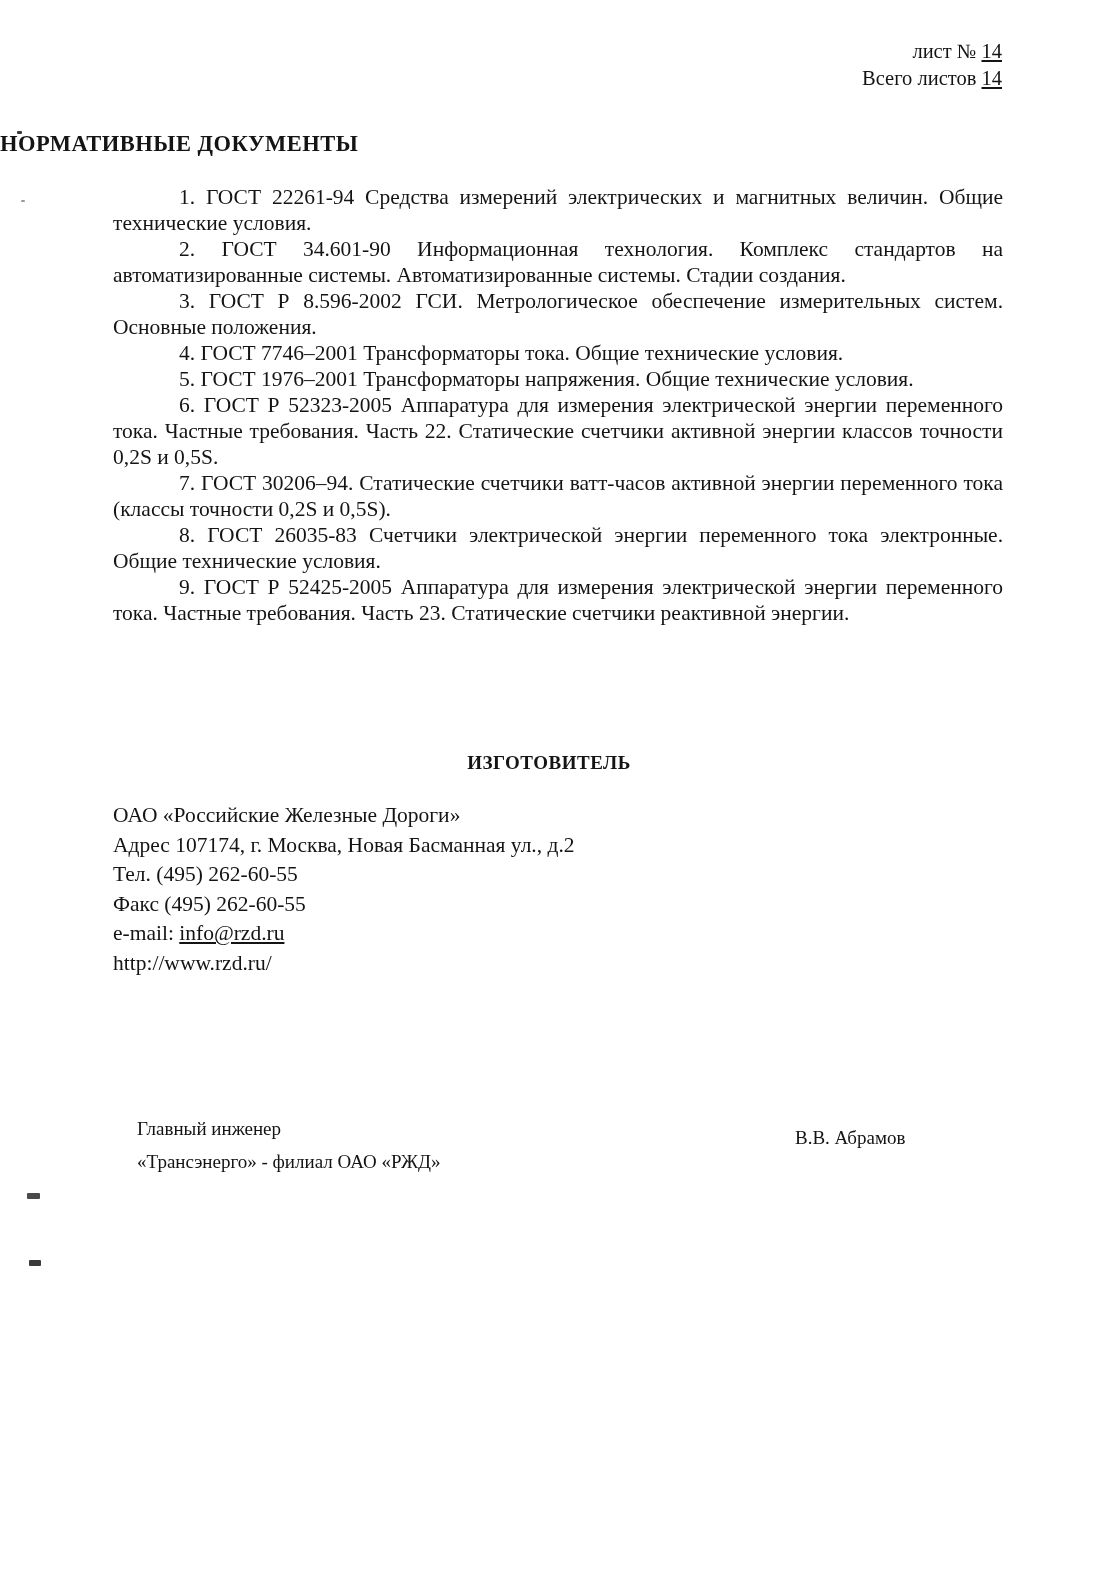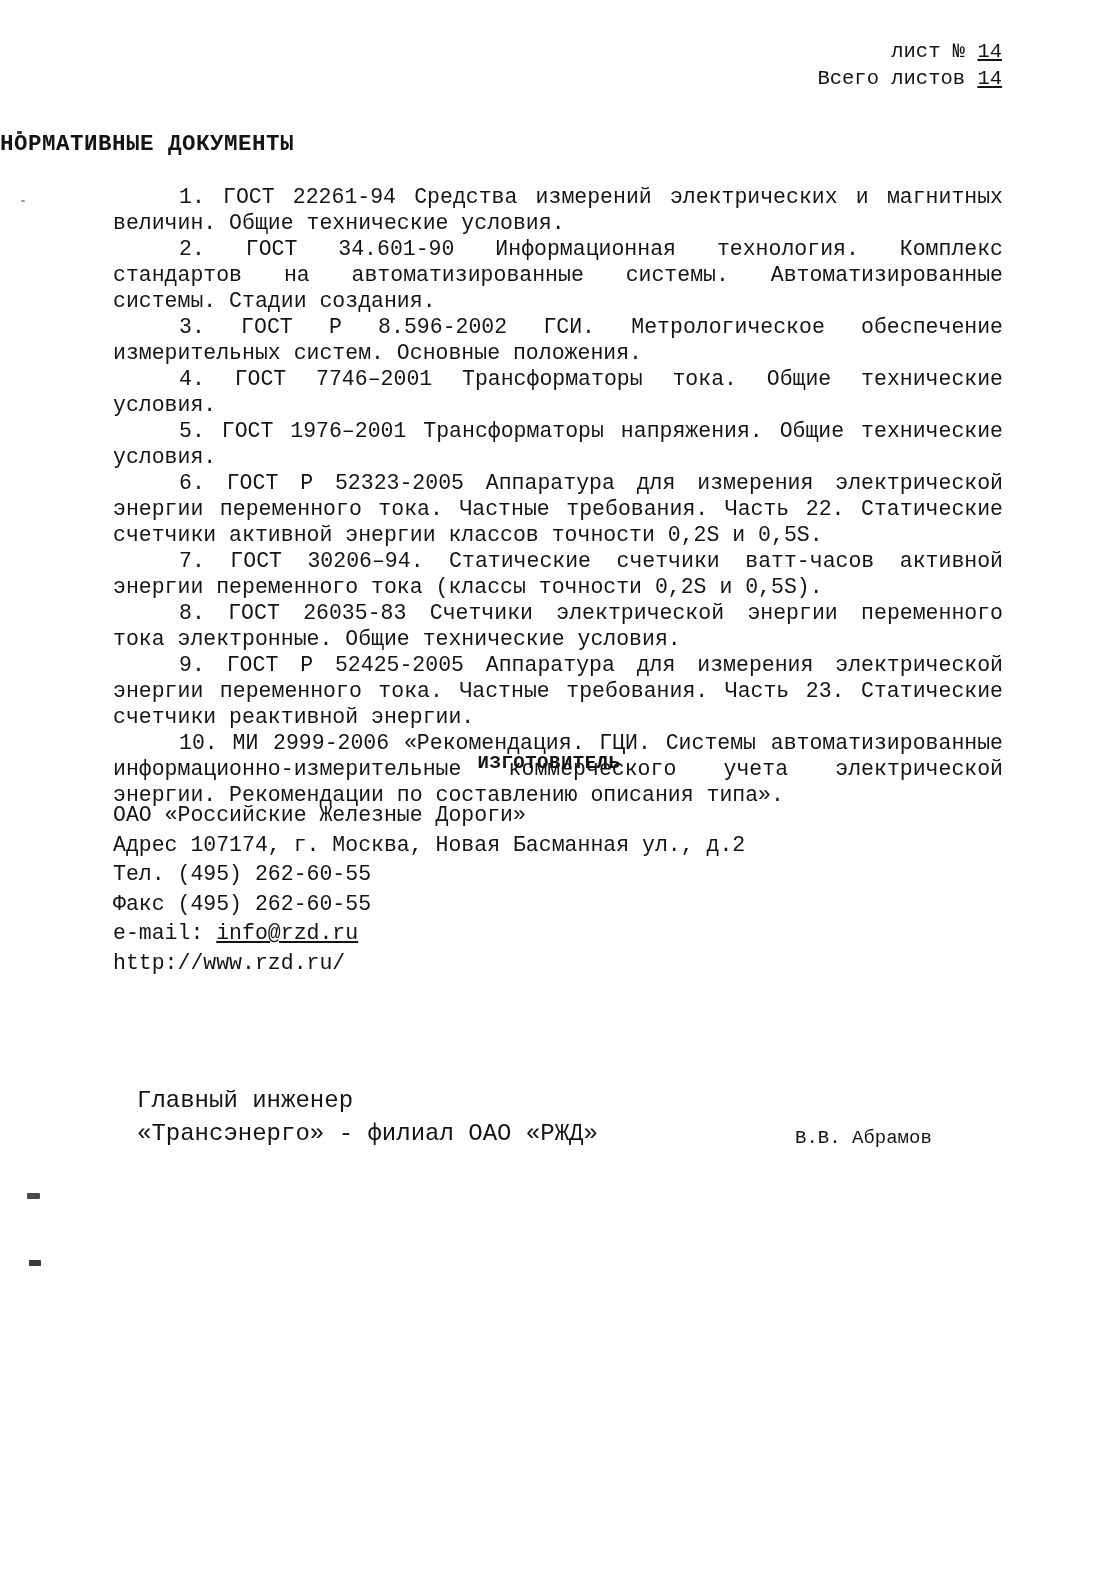--- a/index.html
+++ b/index.html
@@ -5,21 +5,21 @@
   html, body {
     margin: 0;
     padding: 0;
     background: #ffffff;
   }
   .page {
     position: relative;
     width: 1098px;
     height: 1572px;
     background: #ffffff;
-    font-family: Liberation Mono, monospace;
+    font-family: Liberation Serif, serif;
     color: #141414;
     overflow: hidden;
   }
   
   .sheet-info {
     position: absolute;
     top: 38px;
     right: 96px;
     text-align: right;
     font-size: 20.5px;
@@ -70,23 +70,23 @@
     top: 801px;
     left: 113px;
     font-size: 21.5px;
     line-height: 29.5px;
   }
   .manufacturer .line { margin: 0; }
   .email-link { text-decoration: underline; }
   
   .signature {
     position: absolute;
-    top: 1084px;
+    top: 1112px;
     left: 137px;
-    font-size: 24px;
+    font-size: 19px;
     line-height: 33px;
   }
   .signature-name {
     position: absolute;
     top: 1127px;
     left: 795px;
     font-size: 19px;
     white-space: nowrap;
   }
   
@@ -115,21 +115,20 @@
   <div class="documents">
     <p class="doc"><span>1.</span> <span>ГОСТ 22261-94 Средства измерений электрических и магнитных величин. Общие технические условия.</span></p>
     <p class="doc"><span>2.</span> <span>ГОСТ 34.601-90 Информационная технология. Комплекс стандартов на автоматизированные системы. Автоматизированные системы. Стадии создания.</span></p>
     <p class="doc"><span>3.</span> <span>ГОСТ Р 8.596-2002 ГСИ. Метрологическое обеспечение измерительных систем. Основные положения.</span></p>
     <p class="doc"><span>4.</span> <span>ГОСТ 7746–2001 Трансформаторы тока. Общие технические условия.</span></p>
     <p class="doc"><span>5.</span> <span>ГОСТ 1976–2001 Трансформаторы напряжения. Общие технические условия.</span></p>
     <p class="doc"><span>6.</span> <span>ГОСТ Р 52323-2005 Аппаратура для измерения электрической энергии переменного тока. Частные требования. Часть 22. Статические счетчики активной энергии классов точности 0,2S и 0,5S.</span></p>
     <p class="doc"><span>7.</span> <span>ГОСТ 30206–94. Статические счетчики ватт-часов активной энергии переменного тока (классы точности 0,2S и 0,5S).</span></p>
     <p class="doc"><span>8.</span> <span>ГОСТ 26035-83 Счетчики электрической энергии переменного тока электронные. Общие технические условия.</span></p>
     <p class="doc"><span>9.</span> <span>ГОСТ Р 52425-2005 Аппаратура для измерения электрической энергии переменного тока. Частные требования. Часть 23. Статические счетчики реактивной энергии.</span></p>
-    <p class="doc"><span>10.</span> <span>МИ 2999-2006 «Рекомендация. ГЦИ. Системы автоматизированные информационно-измерительные коммерческого учета электрической энергии. Рекомендации по составлению описания типа».</span></p>
   </div>
 
   <div class="manufacturer-heading">ИЗГОТОВИТЕЛЬ</div>
 
   <div class="manufacturer">
     <p class="line">ОАО «Российские Железные Дороги»</p>
     <p class="line">Адрес 107174, г. Москва, Новая Басманная ул., д.2</p>
     <p class="line">Тел. (495) 262-60-55</p>
     <p class="line">Факс (495) 262-60-55</p>
     <p class="line"><span>e-mail: </span><span class="email-link">info@rzd.ru</span></p>

